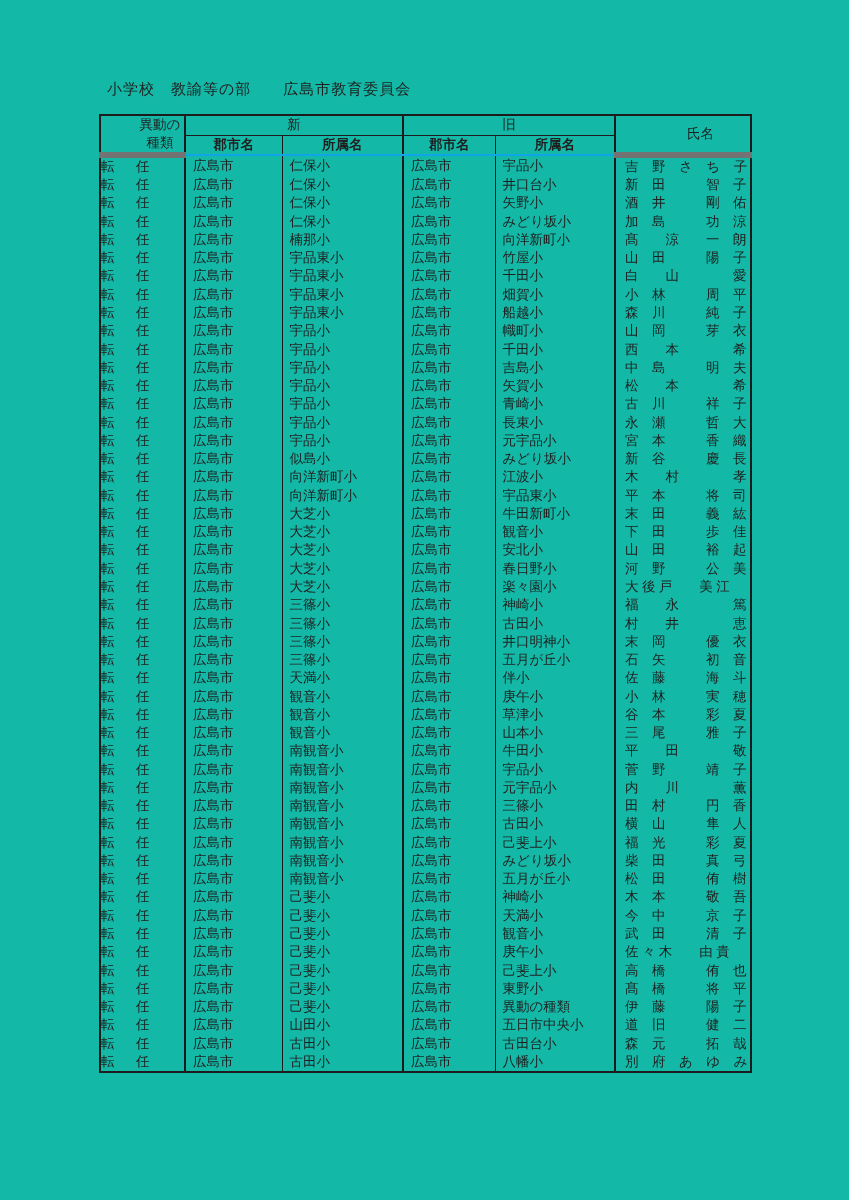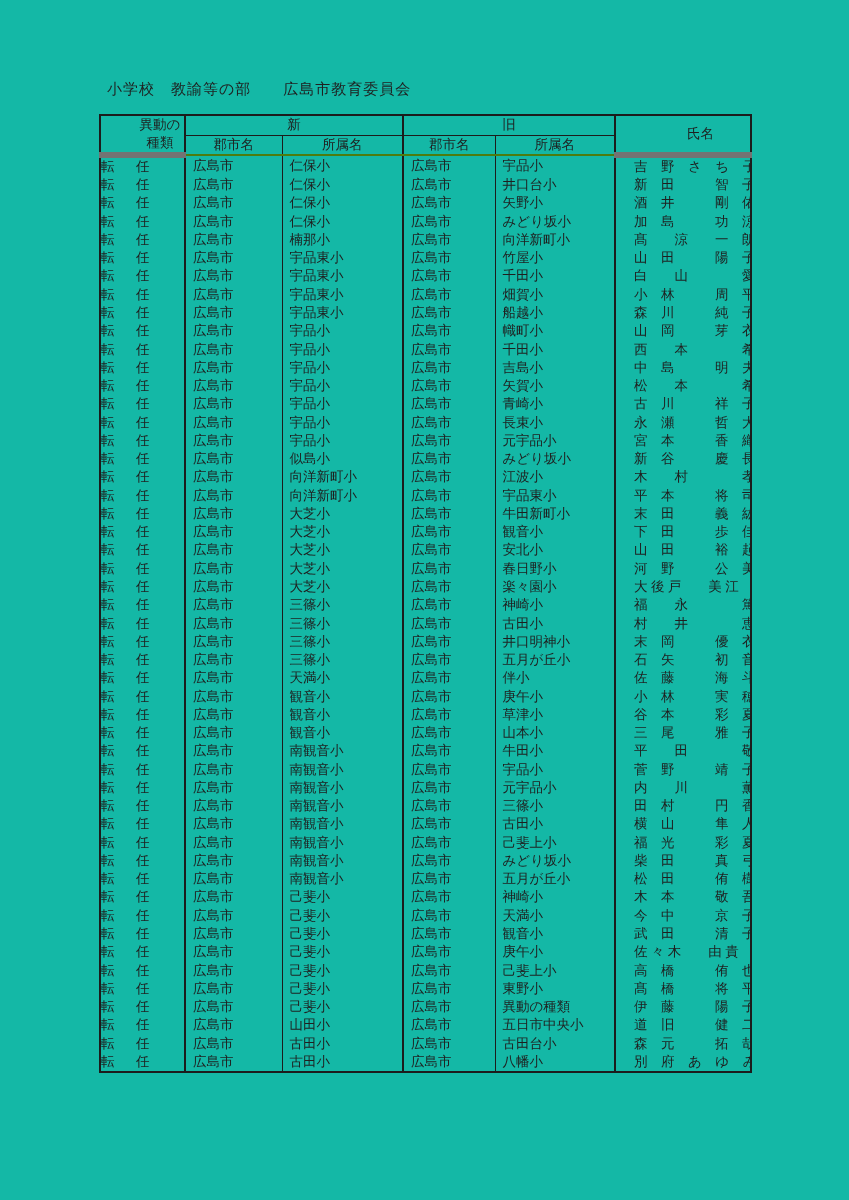--- a/index.html
+++ b/index.html
@@ -29,25 +29,25 @@
   col.w-sch2{width:120px;}
   col.w-name{width:136px;}
   th{font-weight:normal;text-align:center;vertical-align:middle;padding:0;}
   thead tr{height:19px;}
   tbody tr{height:18.28px;}
   td{vertical-align:middle;padding:0;overflow:hidden;white-space:nowrap;}
   .b-r1{border-right:1px solid #1c1c1c;}
   .b-r2{border-right:2px solid #1c1c1c;}
   th.group{border-bottom:1px solid #1c1c1c;}
   th.span2{border-bottom:6px solid #737373;padding-left:35px;}
-  thead tr.sub th{border-bottom:2px solid #4d7c0f;}
+  thead tr.sub th{border-bottom:2px solid #0ea5e9;font-weight:bold;}
   td.c-type{text-align:left;letter-spacing:4px;}
   td.c-dist{padding-left:7px;}
   td.c-school{padding-left:7px;}
-  td.c-name{padding-left:18px;white-space:pre;margin-left:38px;}
+  td.c-name{padding-left:9px;white-space:pre;margin-left:38px;}
 </style>
 </head>
 <body>
 
 <div class="sheet">
   <div class="title">小学校　教諭等の部　　広島市教育委員会</div>
 
   <table class="transfer-table">
     <colgroup>
       <col class="w-type">

